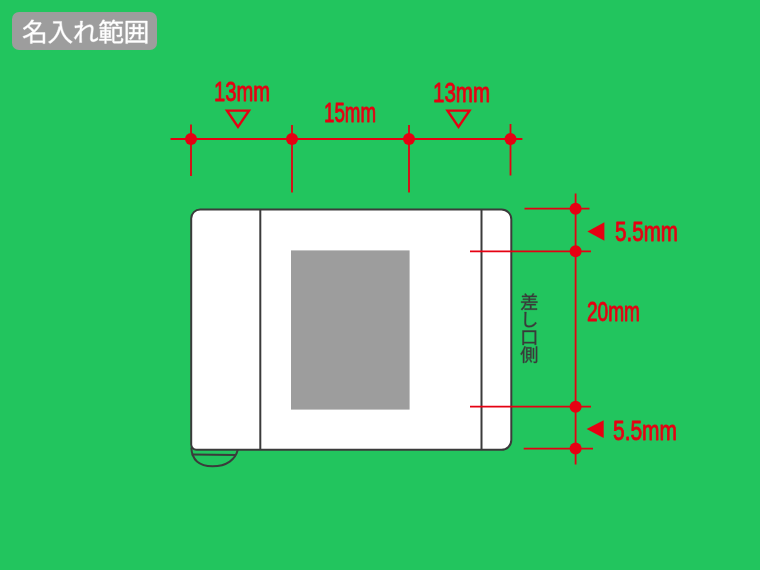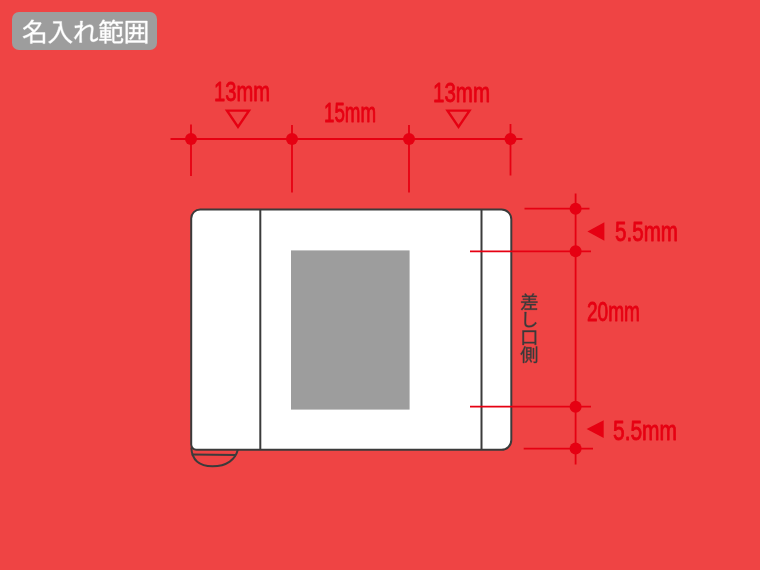--- a/index.html
+++ b/index.html
@@ -1,16 +1,16 @@
 <!DOCTYPE html>
 <html><head>
 <meta charset="utf-8">
 <style>
   html,body { margin:0; padding:0; background:#ffffff; }
-  #stage { position:relative; width:760px; height:570px; background:#ef4444;
+  #stage { position:relative; width:760px; height:570px; background:#22c55e;
            font-family:"Liberation Sans", sans-serif; }
   svg { position:absolute; left:0; top:0; }
   text { stroke:#e60012; stroke-width:0.85; paint-order:stroke; stroke-linejoin:round; }
 </style>
 </head>
 <body>
 <div id="stage">
 <svg width="760" height="570" viewBox="0 0 760 570">
 
   <g>

